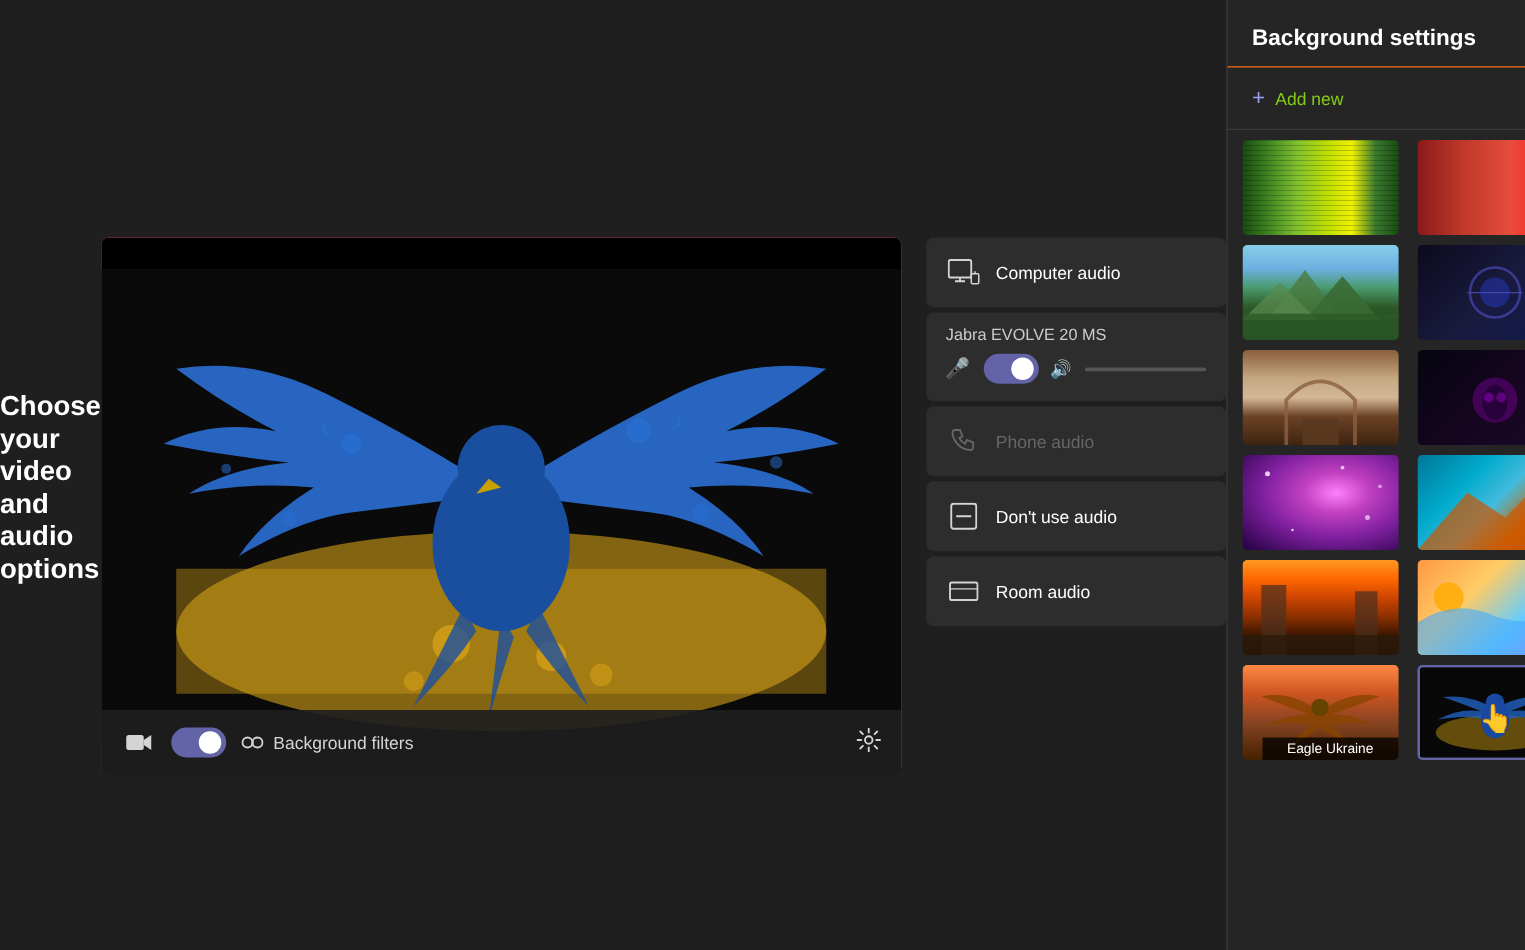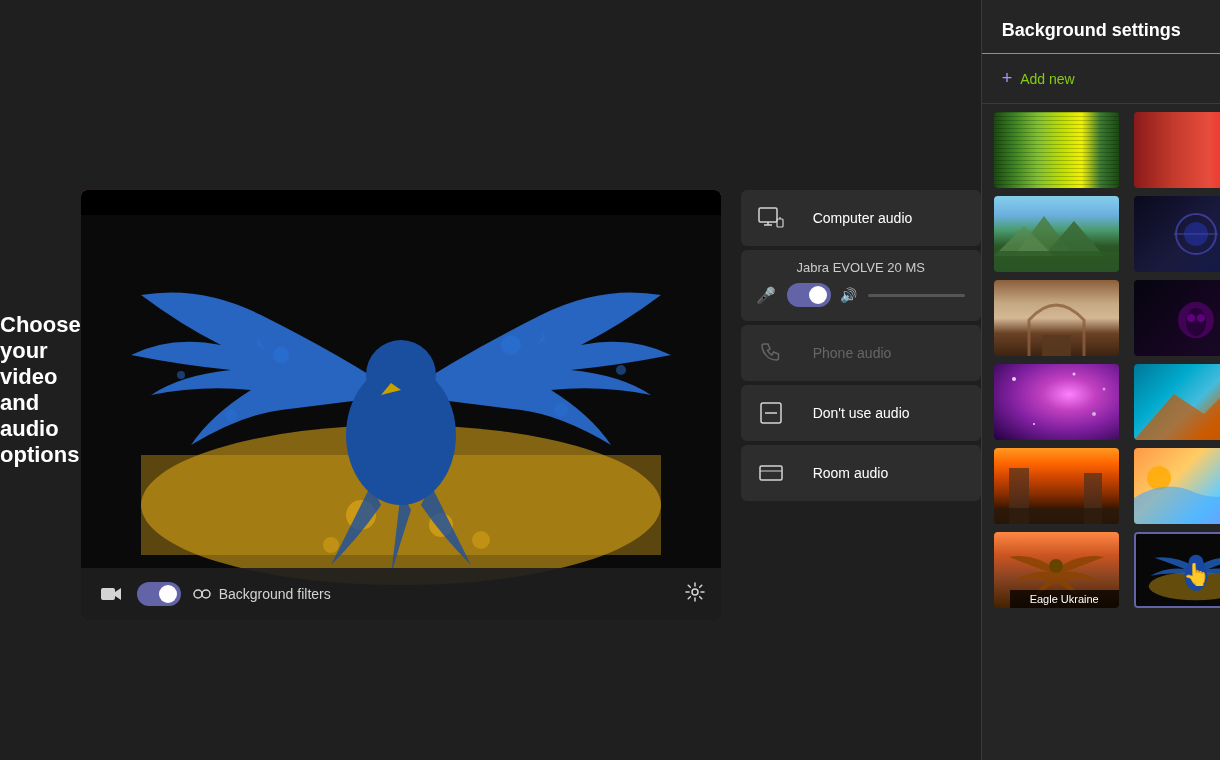--- a/index.html
+++ b/index.html
@@ -127,21 +127,21 @@
       flex-direction: column;
       gap: 4px;
     }
 
     .audio-option {
       background: #2d2d2d;
       border-radius: 6px;
       padding: 14px 16px;
       display: flex;
       align-items: center;
-      gap: 28px;
+      gap: 12px;
       cursor: pointer;
       font-size: 14px;
       font-weight: 500;
       color: #fff;
       min-height: 56px;
     }
 
     .audio-option.disabled {
       color: #666;
       cursor: default;
@@ -154,21 +154,20 @@
       align-items: center;
       justify-content: center;
       flex-shrink: 0;
       font-size: 18px;
     }
 
     .jabra-section {
       background: #2d2d2d;
       border-radius: 6px;
       padding: 10px 16px 14px;
-      text-align: center;
     }
 
     .jabra-name {
       font-size: 13px;
       color: #ccc;
       margin-bottom: 8px;
     }
 
     .jabra-controls {
       display: flex;

